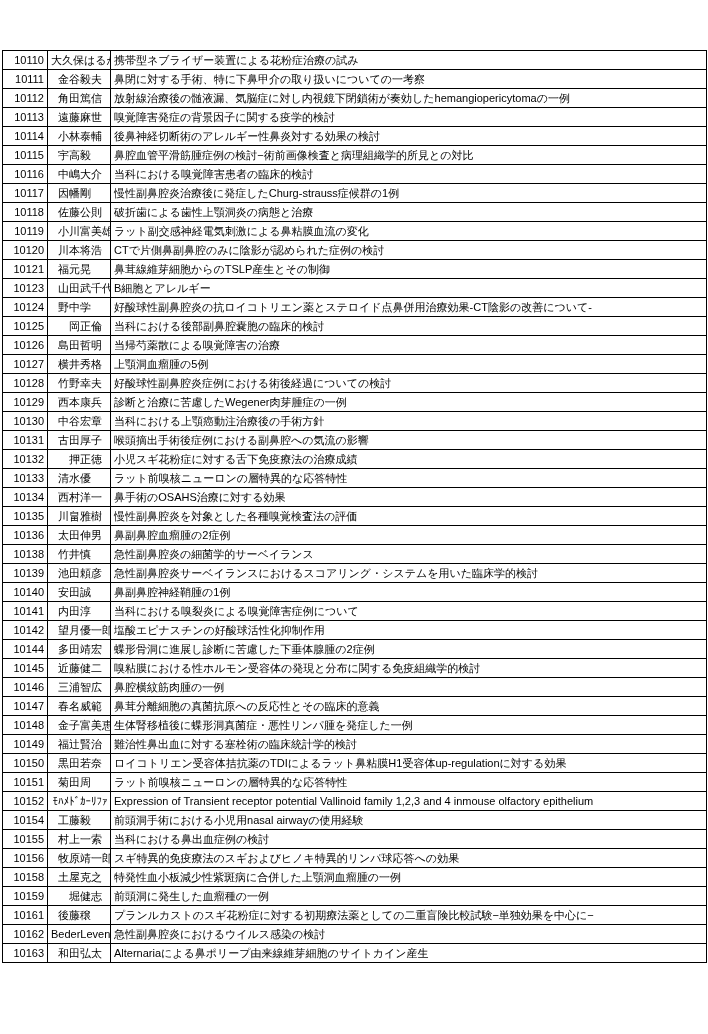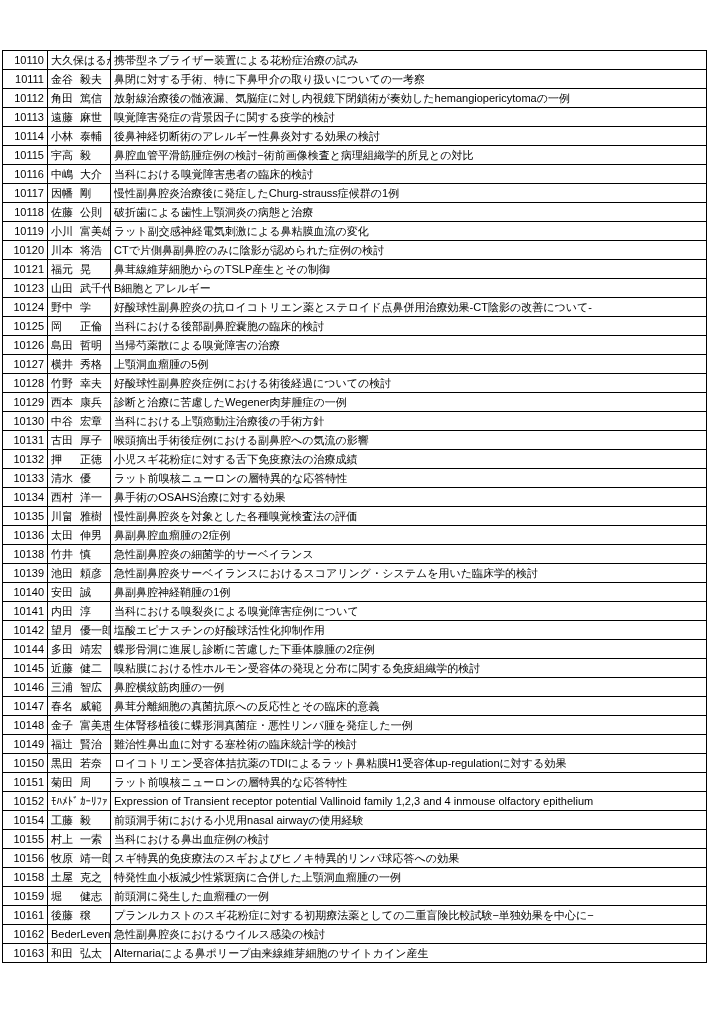--- a/index.html
+++ b/index.html
@@ -36,20 +36,21 @@
     vertical-align: middle;
   }
   td.cell-id {
     text-align: right;
     padding-right: 5px;
   }
   td.cell-name .surname {
     display: inline-block;
     min-width: 29px;
     white-space: pre;
+    text-align: right;
   }
   td.cell-name .given {
     white-space: pre;
   }
 </style>
 </head>
 <body>
 
 <div class="sheet">
   <table class="abstract-table">

